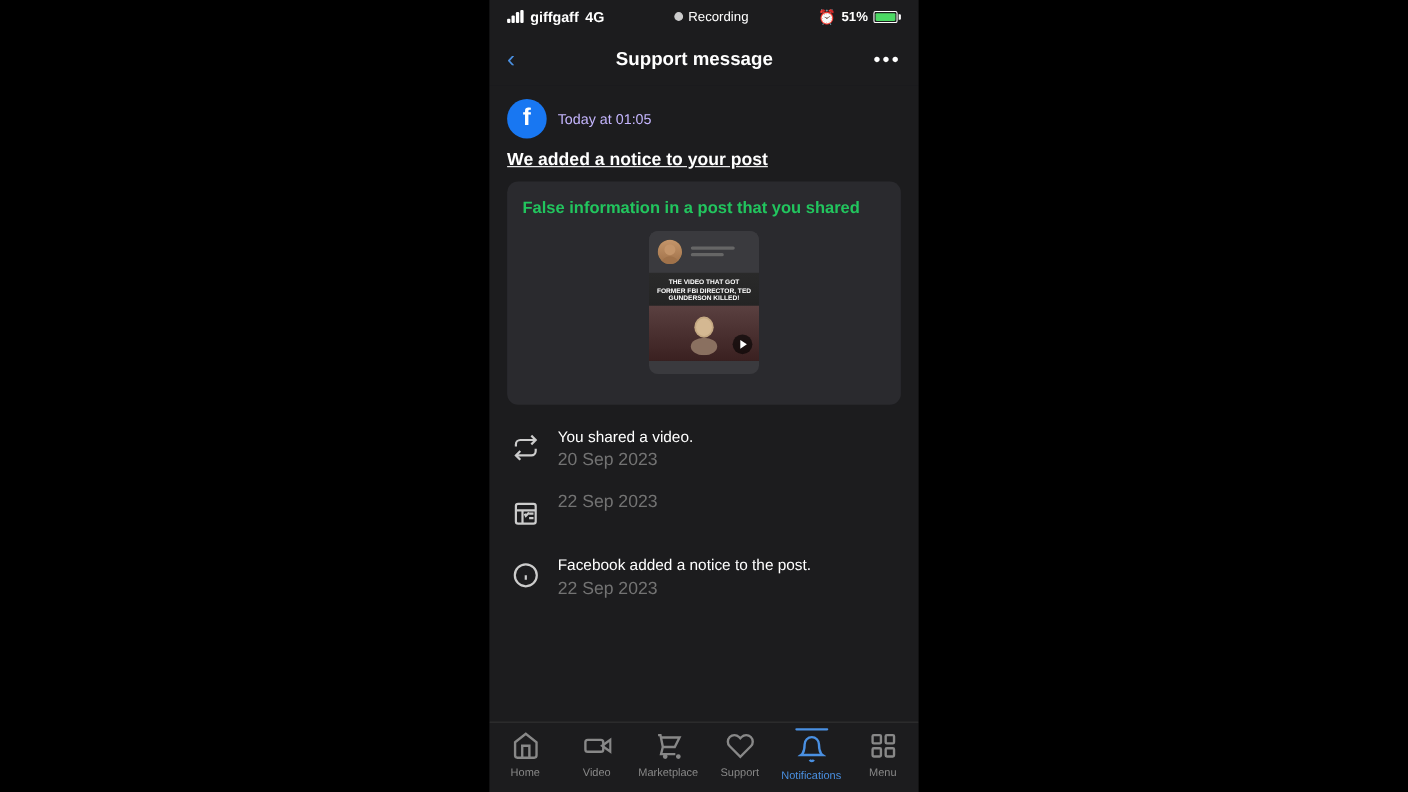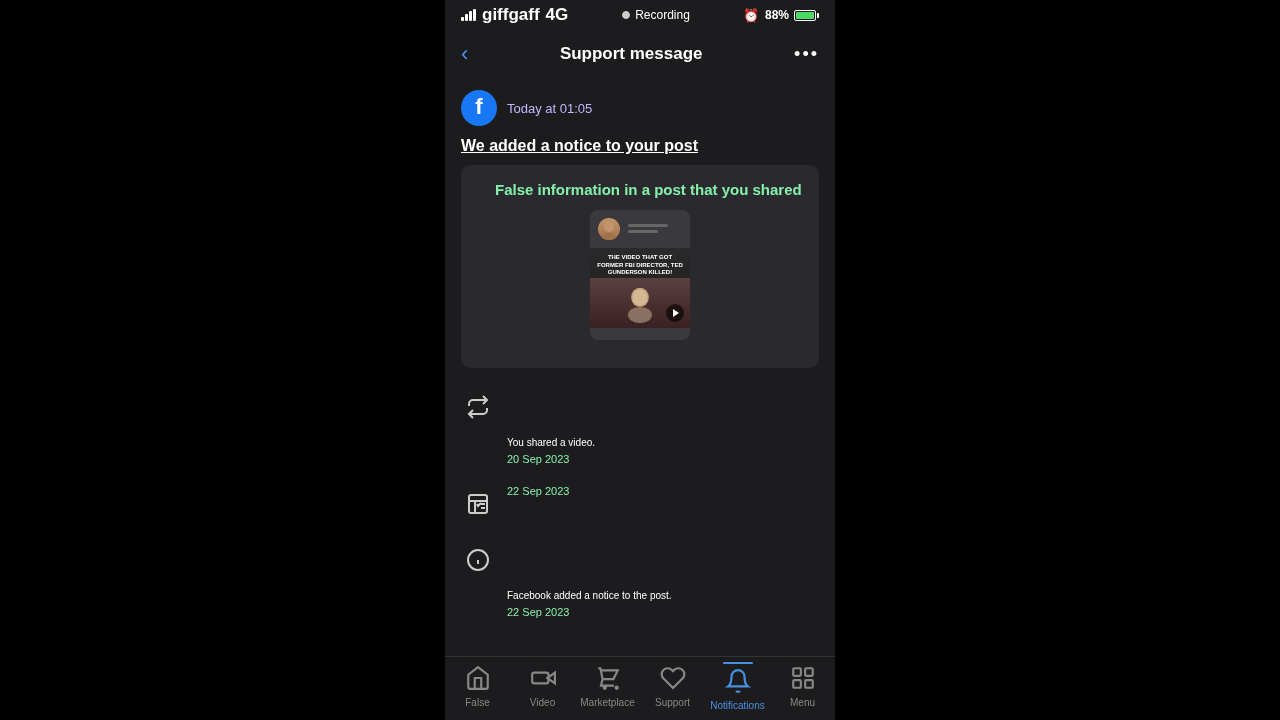--- a/index.html
+++ b/index.html
@@ -28,21 +28,21 @@
       justify-content: space-between;
       align-items: center;
       padding: 4px 16px;
       height: 30px;
       flex-shrink: 0;
     }
     .status-left {
       display: flex;
       align-items: center;
       gap: 6px;
-      font-size: 17px;
+      font-size: 13px;
       color: #fff;
       font-weight: 600;
     }
     .signal-bars {
       display: flex;
       align-items: flex-end;
       gap: 1px;
       height: 12px;
     }
     .signal-bar {
@@ -177,26 +177,25 @@
       margin-bottom: 14px;
     }
     
     .false-info-card {
       background: #2a2a2e;
       border-radius: 10px;
       overflow: hidden;
       margin-bottom: 20px;
     }
     .card-title {
-      color: #86efac;
+      color: #22c55e;
       font-size: 15px;
       font-weight: 700;
       padding: 14px 14px 10px;
       line-height: 1.4;
-      margin-left: 20px;
     }
     .card-video-preview {
       margin: 0 14px 14px;
       background: #3a3a3e;
       border-radius: 8px;
       overflow: hidden;
       width: 100px;
       height: 130px;
       position: relative;
     }
@@ -297,28 +296,27 @@
       justify-content: center;
       color: #ccc;
       font-size: 20px;
       margin-top: 2px;
     }
     .timeline-text {
       flex: 1;
     }
     .timeline-main {
       color: #fff;
-      font-size: 10px;
+      font-size: 14px;
       line-height: 1.4;
       margin-bottom: 3px;
-      margin-top: 48px;
     }
     .timeline-date {
-      color: #86efac;
-      font-size: 11px;
+      color: #737373;
+      font-size: 16px;
     }
     
     .bottom-nav {
       background: #1c1c1e;
       border-top: 1px solid #333;
       display: flex;
       align-items: center;
       justify-content: space-around;
       padding: 6px 0 10px;
       height: 64px;
@@ -370,21 +368,21 @@
       <span>giffgaff</span>
       <span>4G</span>
     </div>
     <div class="status-center">
       <div class="recording-dot"></div>
       <span>Recording</span>
     </div>
     <div class="status-right">
 
       <span style="font-size:13px;">⏰</span>
-      <span>88%</span>
+      <span>51%</span>
       <div class="battery-icon">
         <div class="battery-body">
           <div class="battery-fill"></div>
         </div>
         <div class="battery-tip"></div>
       </div>
     </div>
   </div>
 
   <div class="header">
@@ -494,21 +492,21 @@
 
   <div class="bottom-nav">
 
     <div class="nav-item-wrapper">
       <div class="nav-icon">
         <svg class="icon-svg-nav" viewBox="0 0 24 24" fill="none" stroke="#888" stroke-width="2">
           <path d="M3 9l9-7 9 7v11a2 2 0 0 1-2 2H5a2 2 0 0 1-2-2z"></path>
           <polyline points="9 22 9 12 15 12 15 22"></polyline>
         </svg>
       </div>
-      <span class="nav-label">False</span>
+      <span class="nav-label">Home</span>
     </div>
 
     <div class="nav-item-wrapper">
       <div class="nav-icon">
         <svg class="icon-svg-nav" viewBox="0 0 24 24" fill="none" stroke="#888" stroke-width="2">
           <rect x="2" y="7" width="15" height="10" rx="2" ry="2"></rect>
           <polygon points="23 7 16 12 23 17 23 7"></polygon>
         </svg>
       </div>
       <span class="nav-label">Video</span>

